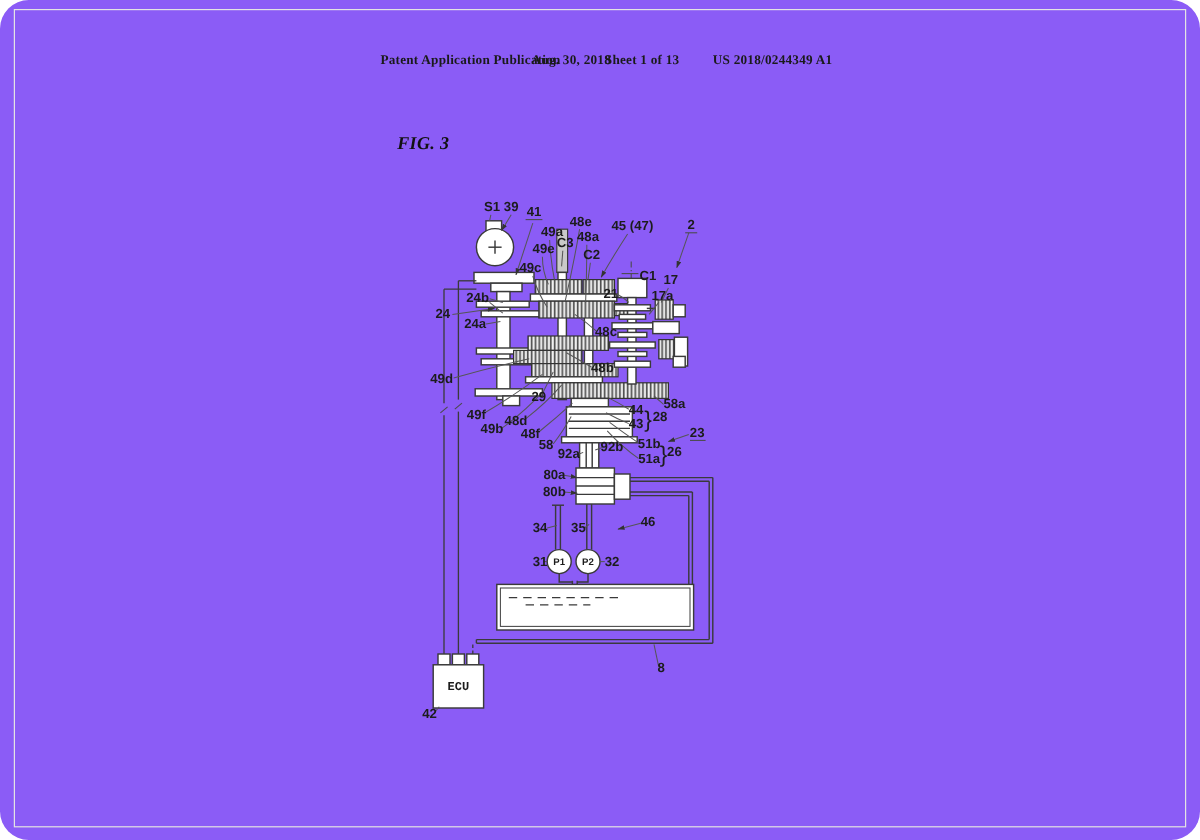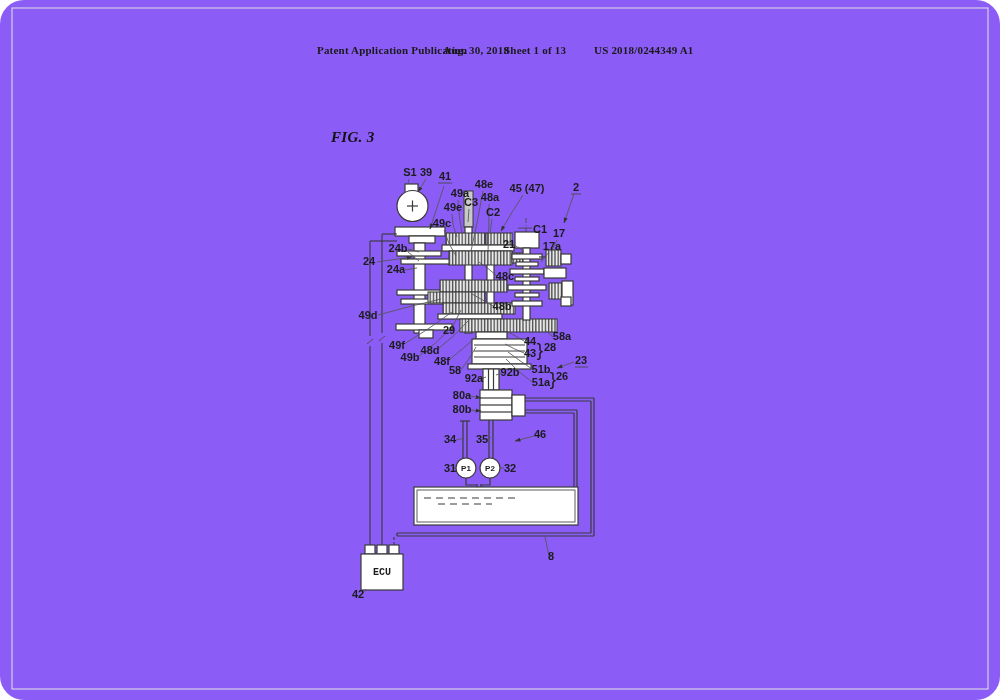--- a/index.html
+++ b/index.html
@@ -5,21 +5,21 @@
   html,body{margin:0;padding:0;background:#ffffff;}
   .page{position:relative;width:1000px;height:700px;background:#8b5cf6;overflow:hidden;
         font-family:"Liberation Serif",serif;border-radius:24px;}
   .hdr span{position:absolute;top:44px;font:bold 11px "Liberation Serif",serif;color:#1a1a1a;
         letter-spacing:.2px;white-space:nowrap;}
   .hdr .h-left{left:317px;}
   .hdr .h-date{left:443px;}
   .hdr .h-sheet{left:504px;}
   .hdr .h-num{left:594px;}
   .fig-title{position:absolute;left:331px;top:112px;font:bold italic 15px "Liberation Serif",serif;
-        color:#111;letter-spacing:.3px;margin-top:17px;}
+        color:#111;letter-spacing:.3px;}
   svg{position:absolute;left:0;top:0;}
   .ln{stroke:#3a3a3a;stroke-width:1.2;fill:none;}
   .thin{stroke:#4a4a4a;stroke-width:.9;fill:none;}
   .lead{stroke:#555;stroke-width:.85;fill:none;}
   .wh{fill:#ffffff;stroke:#3a3a3a;stroke-width:1.2;}
   .gear{fill:url(#hatch);stroke:#333;stroke-width:1;}
   .stub{fill:#c9c9c9;stroke:#3a3a3a;stroke-width:1;}
   .lbl{font:bold 11px "Liberation Sans",sans-serif;fill:#1c1c1c;}
   .sm{font:bold 8px "Liberation Sans",sans-serif;fill:#1c1c1c;}
   .brace{font:normal 19px "Liberation Sans",sans-serif;fill:#1c1c1c;}

